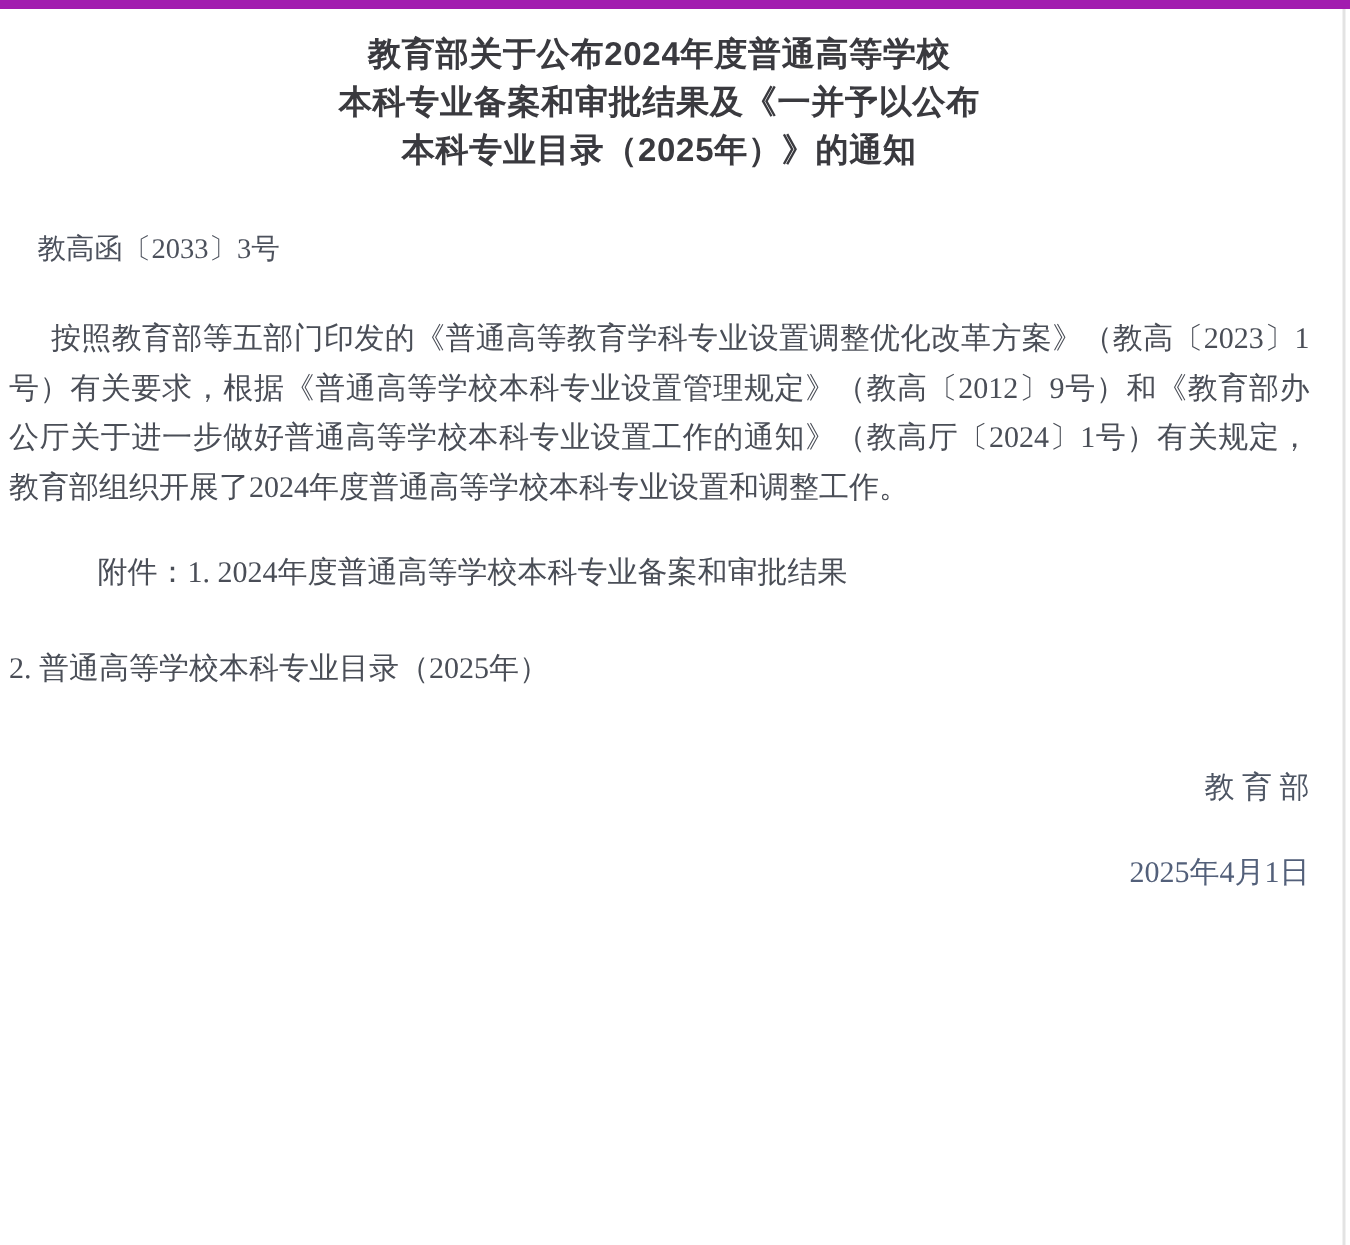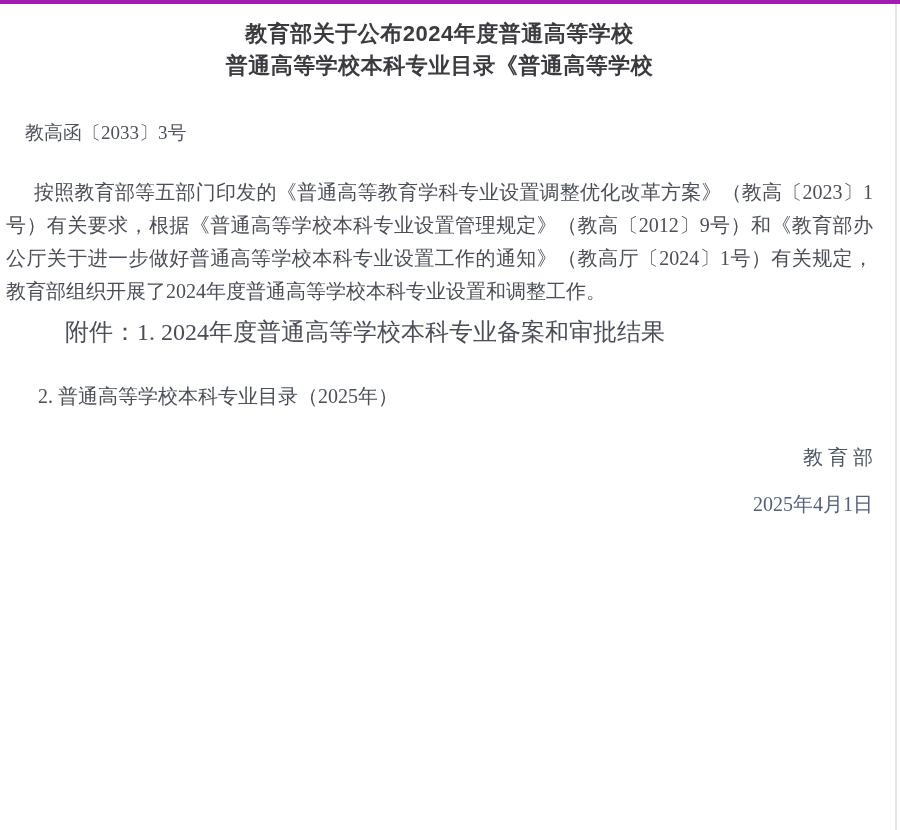--- a/index.html
+++ b/index.html
@@ -14,21 +14,21 @@
     position: relative;
     font-family: "Liberation Serif", "DejaVu Serif", serif;
     color: #4a4e57;
   }
   .page {
     position: relative;
     width: 900px;
     height: 830px;
     box-sizing: border-box;
     padding: 14px 27px 0 6px;
-    border-top: 4px solid #a21caf;
+    border-top: 6px solid #a21caf;
     background: #ffffff;
   }
   .right-edge-line {
     position: absolute;
     top: 0;
     right: 3px;
     width: 2px;
     height: 830px;
     background: #e3e3e3;
   }
@@ -53,56 +53,56 @@
     font-size: 20px;
     line-height: 33px;
     text-align: justify;
     text-indent: 28px;
     color: #4a4e57;
   }
   .para-1 { margin-top: 28px; }
   .para-2 { margin-top: 27px; }
   .para-3 { margin-top: 26px; }
   .attachment-1 {
-    margin-top: 8px;
+    margin-top: 24px;
     margin-left: 59px;
-    font-size: 24px;
+    font-size: 20px;
     line-height: 33px;
     color: #4a4e57;
   }
   .attachment-2 {
     margin-top: 31px;
-    margin-left: 32px;
     font-size: 20px;
     line-height: 33px;
     color: #4a4e57;
   }
   .signature {
-    margin-top: 28px;
+    margin-top: 46px;
     text-align: right;
     font-size: 20px;
     line-height: 33px;
     color: #4d5563;
   }
   .issue-date {
-    margin-top: 14px;
+    margin-top: 24px;
     text-align: right;
     font-size: 20px;
     line-height: 33px;
     color: #53607a;
   }
 </style>
 </head>
 <body>
 
 <div class="page">
 
   <div class="doc-title">
     <div>教育部关于公布2024年度普通高等学校</div>
-    <div>普通高等学校本科专业目录《普通高等学校</div>
+    <div>本科专业备案和审批结果及《一并予以公布</div>
+    <div>本科专业目录（2025年）》的通知</div>
   </div>
 
   <div class="doc-number">教高函〔2033〕3号</div>
 
 
   <div class="para para-2">按照教育部等五部门印发的《普通高等教育学科专业设置调整优化改革方案》（教高〔2023〕1号）有关要求，根据《普通高等学校本科专业设置管理规定》（教高〔2012〕9号）和《教育部办公厅关于进一步做好普通高等学校本科专业设置工作的通知》（教高厅〔2024〕1号）有关规定，教育部组织开展了2024年度普通高等学校本科专业设置和调整工作。</div>
 
 
   <div class="attachment-1">附件：1. 2024年度普通高等学校本科专业备案和审批结果</div>
 

